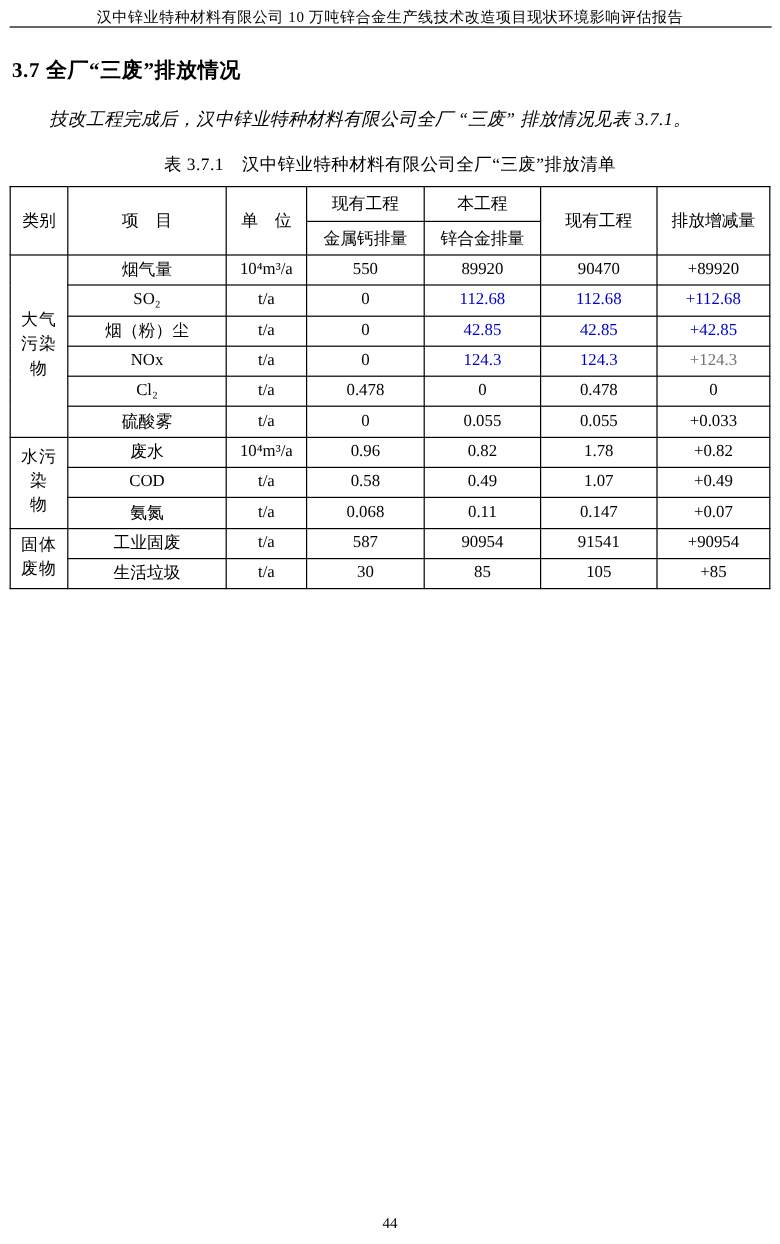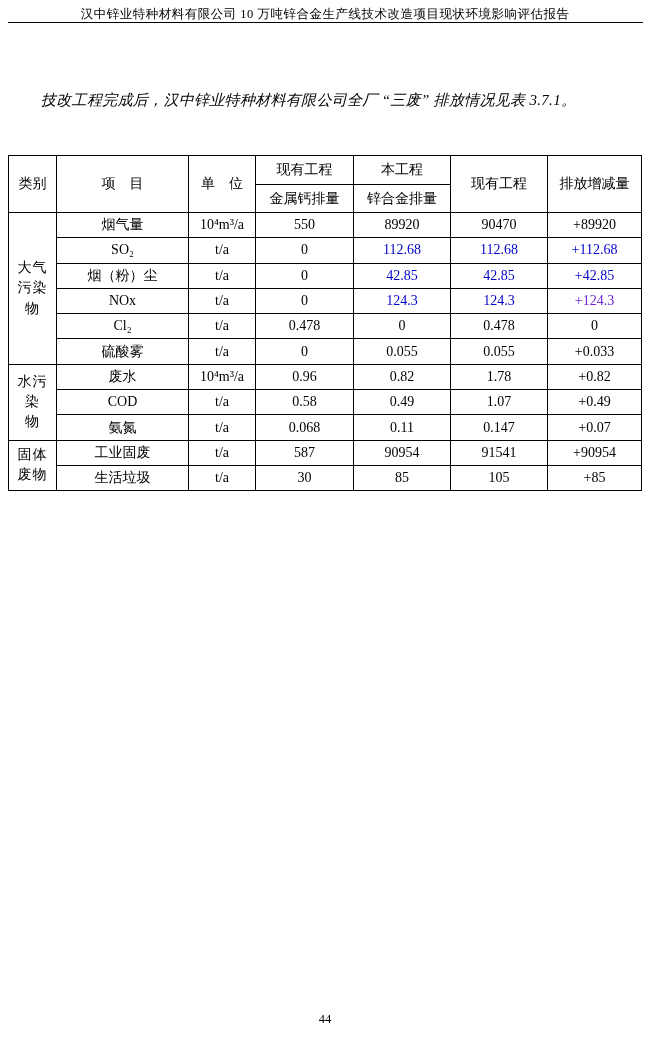--- a/index.html
+++ b/index.html
@@ -96,23 +96,25 @@
   }
 </style>
 </head>
 <body>
 
 <div class="page">
 
   <div class="doc-header">汉中锌业特种材料有限公司 10 万吨锌合金生产线技术改造项目现状环境影响评估报告</div>
   <div class="header-rule"></div>
 
+  <div class="section-heading">3.7 全厂“三废”排放情况</div>
 
   <div class="body-paragraph">技改工程完成后，汉中锌业特种材料有限公司全厂 “三废” 排放情况见表 3.7.1。</div>
 
+  <div class="table-caption">表 3.7.1　汉中锌业特种材料有限公司全厂“三废”排放清单</div>
 
   <table class="emissions">
     <colgroup>
       <col style="width:48px">
       <col style="width:132px">
       <col style="width:67px">
       <col style="width:98px">
       <col style="width:97px">
       <col style="width:97px">
       <col style="width:94px">
@@ -159,21 +161,21 @@
           <td style="color: rgb(0, 0, 204);">42.85</td>
           <td style="color: rgb(0, 0, 204);">42.85</td>
           <td style="color: rgb(0, 0, 204);">+42.85</td>
         </tr>
         <tr>
           <td>NOx</td>
           <td>t/a</td>
           <td>0</td>
           <td style="color: rgb(0, 0, 204);">124.3</td>
           <td style="color: rgb(0, 0, 204);">124.3</td>
-          <td style="color: #6d28d9;">+124.3</td>
+          <td style="color: #737373;">+124.3</td>
         </tr>
         <tr>
           <td>Cl₂</td>
           <td>t/a</td>
           <td>0.478</td>
           <td>0</td>
           <td>0.478</td>
           <td>0</td>
         </tr>
         <tr>

